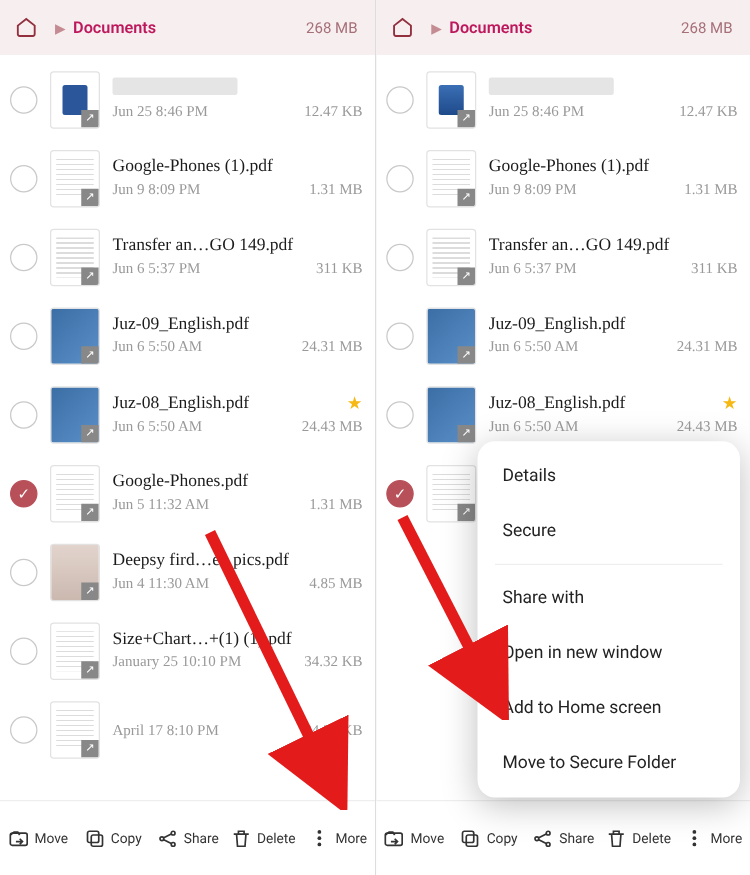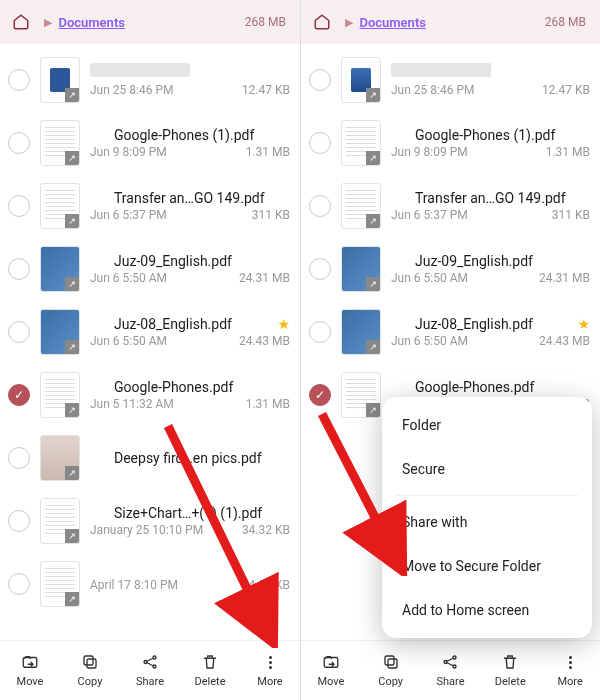--- a/index.html
+++ b/index.html
@@ -36,23 +36,22 @@
       display: flex; align-items: center; justify-content: center;
       margin-right: 6px;
     }
     .chev {
       margin: 0 6px;
       color: #c48b92;
       font-size: 11px;
     }
     .crumb {
       font-weight: 600;
-      color: #8b5cf6;
+      color: #be185d;
       flex: none;
-      text-decoration: underline;
     }
     .spacer { flex: 1; }
     .size {
       color: #a67078;
       font-size: 12px;
       margin-right: 4px;
     }
 
     .list {
       flex: 1;
@@ -127,20 +126,21 @@
     .word-icon.alt { background: linear-gradient(#3b6fb5,#1e4a8a); }
     .blurred {
       background: #e5e5e5;
       height: 14px; width: 100px; border-radius: 2px;
       margin-bottom: 4px;
     }
 
     .meta {
       flex: 1;
       min-width: 0;
+      font-family: Liberation Serif, serif;
     }
     .fname {
       font-size: 14px;
       color: #1b1b1b;
       white-space: nowrap;
       overflow: hidden;
       text-overflow: ellipsis;
     }
     .sub {
       display: flex;
@@ -151,32 +151,32 @@
     }
     .star {
       color: #f6b813;
       font-size: 14px;
       margin-left: 4px;
     }
     .fname-row {
       display: flex;
       align-items: center;
     }
-    .fname-row .fname { flex: 1; margin-left: 24px; }
+    .fname-row .fname { flex: 1; }
 
     .bottom {
       background: #fff;
       height: 60px;
       display: flex;
       border-top: 1px solid #eee;
     }
     .bbtn {
       flex: 1;
       display: flex;
-      flex-direction: column;
+      flex-direction: row;
       align-items: center;
       justify-content: center;
       font-size: 11px;
       color: #333;
       gap: 4px;
     }
     .bbtn svg, .bbtn .ico { width: 18px; height: 18px; }
 
     .menu {
       position: absolute;
@@ -322,20 +322,24 @@
   </div>
       <div class="row">
     <div class="circle "></div>
     <div class="thumb photo">
           <div class="badge">↗</div>
         </div>
     <div class="meta">
       <div class="fname-row">
             <div class="fname">Deepsy fird…en pics.pdf</div>
           </div>
+      <div class="sub">
+        <span>Jun 4 11:30 AM</span>
+        <span>4.85 MB</span>
+      </div>
     </div>
   </div>
       <div class="row">
     <div class="circle "></div>
     <div class="thumb doc">
           <div class="thumb-lines"></div>
           <div class="badge">↗</div>
         </div>
     <div class="meta">
       <div class="fname-row">
@@ -552,26 +556,27 @@
       <div class="ico" style="display:flex;flex-direction:column;align-items:center;justify-content:center;gap:2px;">
         <span style="width:3px;height:3px;background:#333;border-radius:50%;"></span>
         <span style="width:3px;height:3px;background:#333;border-radius:50%;"></span>
         <span style="width:3px;height:3px;background:#333;border-radius:50%;"></span>
       </div>
       <span>More</span>
     </div>
   </div>
 
   <div class="menu">
-    <div class="mitem">Folder</div>
+    <div class="mitem">Details</div>
     <div class="mitem">Secure</div>
     <div class="mdiv"></div>
     <div class="mitem">Share with</div>
+    <div class="mitem">Open in new window</div>
+    <div class="mitem">Add to Home screen</div>
     <div class="mitem">Move to Secure Folder</div>
-    <div class="mitem">Add to Home screen</div>
   </div>
 </div>
 
 <svg class="arrow arrow1" viewBox="0 0 130 230">
   <defs>
       <marker id="ah1" markerWidth="8" markerHeight="8" refX="6" refY="4" orient="auto">
         <path d="M0 0L8 4L0 8z" fill="#e31b1b"></path>
       </marker>
     </defs>
   <line x1="8" y1="8" x2="110" y2="218" stroke="#e31b1b" stroke-width="9" marker-end="url(#ah1)"></line>

